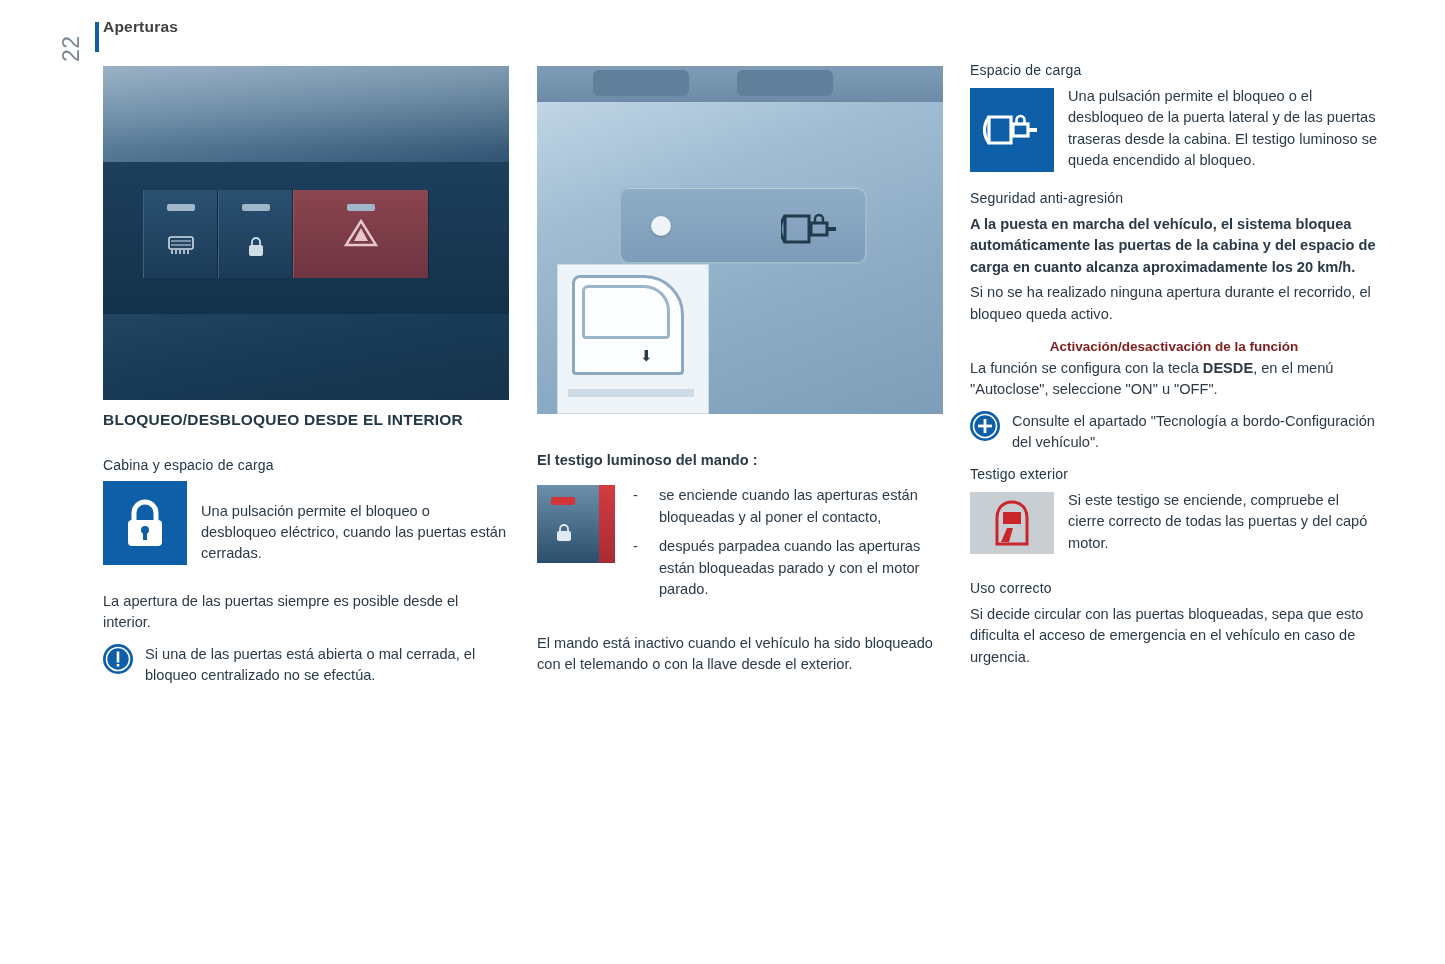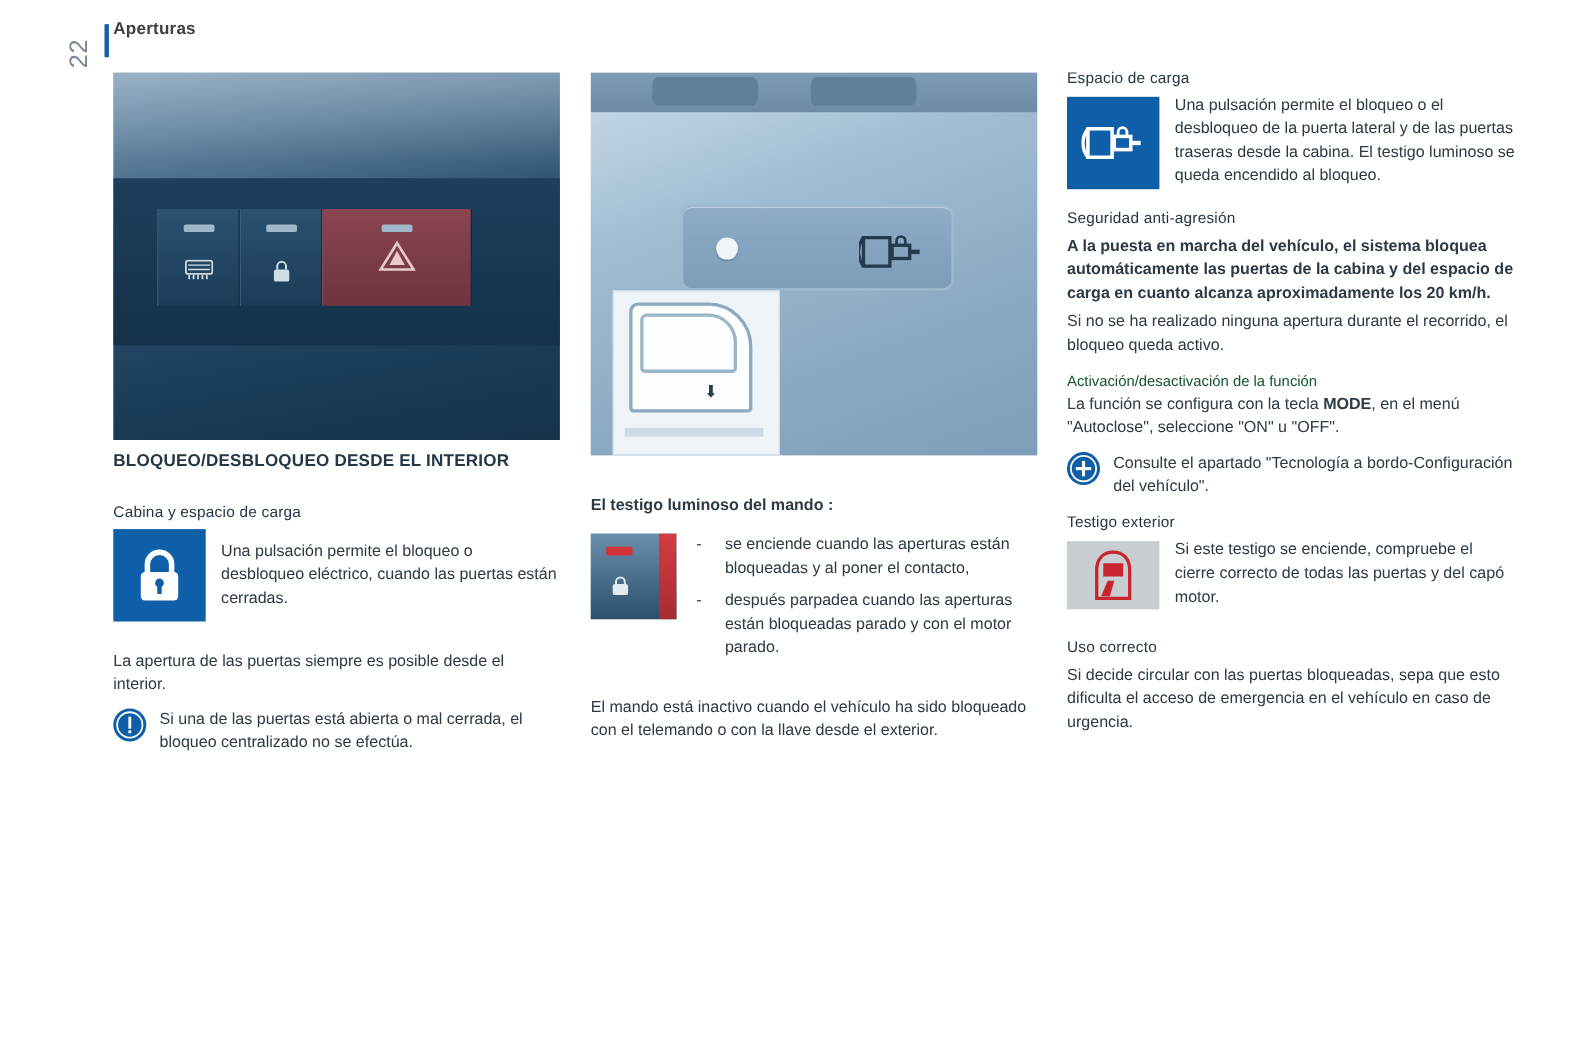--- a/index.html
+++ b/index.html
@@ -56,23 +56,24 @@
   }
   h3.sub {
     font-size: 14px;
     font-weight: normal;
     color: #233746;
     margin: 0 0 8px 0;
     letter-spacing: .2px;
   }
   h4.subsmall {
     font-size: 13.5px;
-    font-weight: normal;
-    color: #14532d;
+    font-weight: bold;
+    color: #7f1d1d;
     margin: 0 0 4px 0;
+    text-align: center;
   }
   p.body {
     font-size: 14.6px;
     line-height: 1.47;
     margin: 0 0 10px 0;
     color: #2b3a46;
   }
   p.tight { margin-bottom: 4px; font-weight: bold; }
 
   
@@ -185,21 +186,21 @@
   
   .badge {
     width: 84px; height: 84px;
     background: #0e5fa8;
     display: flex; align-items: center; justify-content: center;
     flex: 0 0 auto;
   }
   .badge.small { width: 30px; height: 30px; border-radius: 50%; }
 
   .icon-block {
-    display: flex; gap: 14px; align-items: center;
+    display: flex; gap: 14px; align-items: flex-end;
     margin-bottom: 12px;
   }
   .icon-block .txt {
     font-size: 14.6px; line-height: 1.47;
   }
 
   .note {
     display:flex; gap: 12px; align-items: flex-start; margin: 6px 0 10px 0;
   }
   .note .txt { font-size: 14.6px; line-height: 1.47; }
@@ -367,21 +368,21 @@
       </svg>
     </div>
     <p class="body">Una pulsación permite el bloqueo o el desbloqueo de la puerta lateral y de las puertas traseras desde la cabina. El testigo luminoso se queda encendido al bloqueo.</p>
   </div>
 
   <h3 class="sub" style="margin-top:8px">Seguridad anti-agresión</h3>
   <p class="body tight">A la puesta en marcha del vehículo, el sistema bloquea automáticamente las puertas de la cabina y del espacio de carga en cuanto alcanza aproximadamente los 20 km/h.</p>
   <p class="body">Si no se ha realizado ninguna apertura durante el recorrido, el bloqueo queda activo.</p>
 
   <h4 class="subsmall" style="margin-top:14px">Activación/desactivación de la función</h4>
-  <p class="body"><span>La función se configura con la tecla </span><span class="mode-strong">MODE</span><span>, en el menú "Autoclose", seleccione "ON" u "OFF".</span></p>
+  <p class="body"><span>La función se configura con la tecla </span><span class="mode-strong">DESDE</span><span>, en el menú "Autoclose", seleccione "ON" u "OFF".</span></p>
 
   <div class="note">
     <div class="badge small">
       <svg width="30" height="30" viewBox="0 0 30 30" aria-hidden="true">
         <circle cx="15" cy="15" r="14" fill="#0e5fa8"></circle>
         <circle cx="15" cy="15" r="11.5" fill="none" stroke="#ffffff" stroke-width="1.6"></circle>
         <rect x="13.6" y="8" width="2.8" height="14" fill="#ffffff"></rect>
         <rect x="8" y="13.6" width="14" height="2.8" fill="#ffffff"></rect>
       </svg>
     </div>

